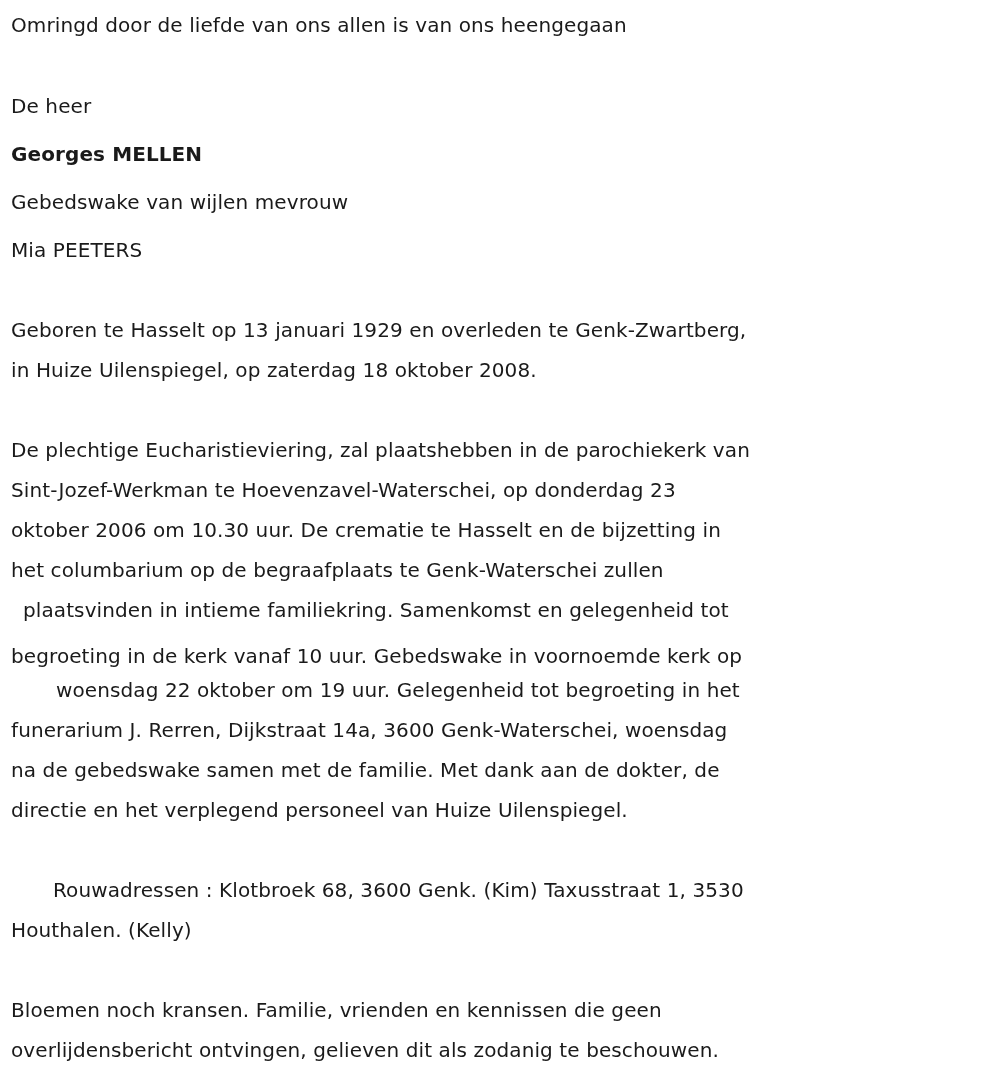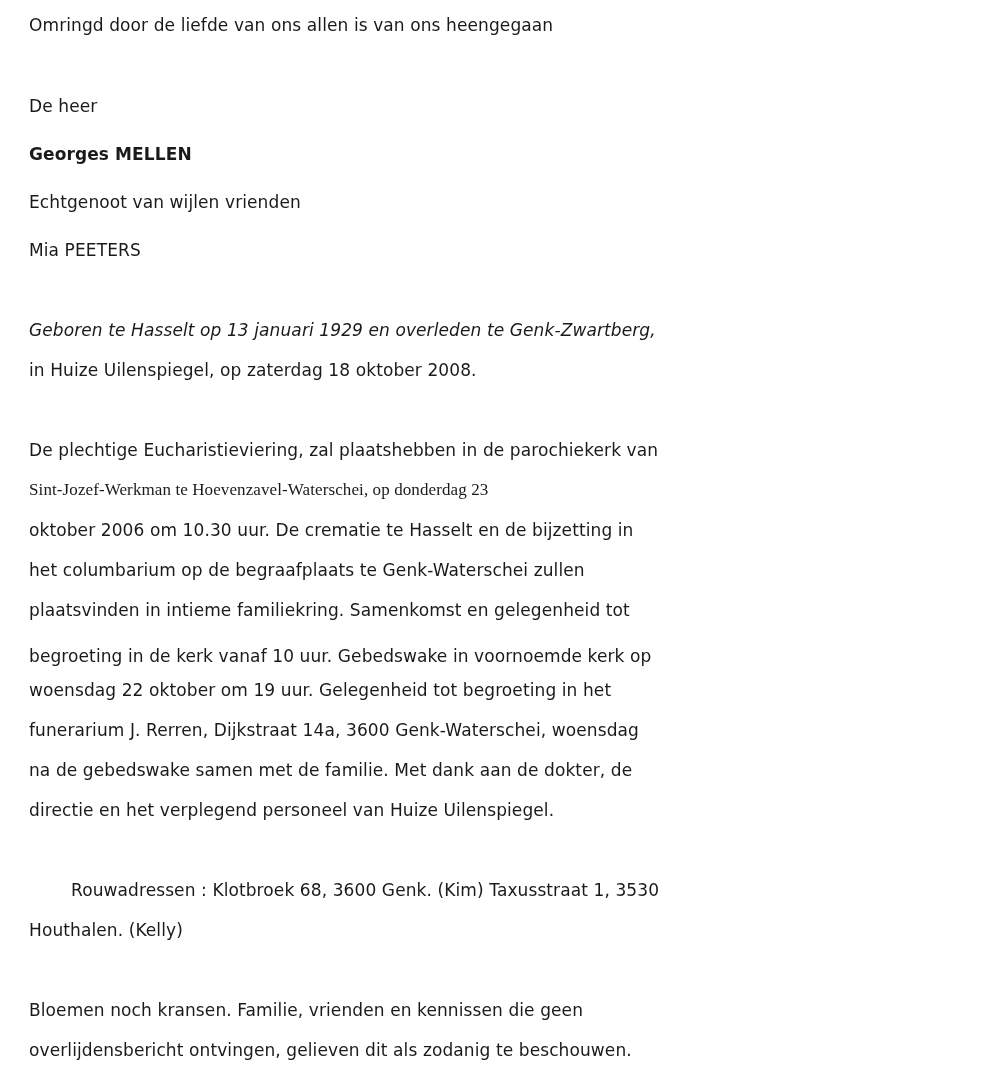--- a/index.html
+++ b/index.html
@@ -10,56 +10,56 @@
     body {
       width: 1000px;
       height: 1086px;
       overflow: hidden;
       position: relative;
       color: #1a1a1a;
       font-family: "DejaVu Sans", sans-serif;
     }
     .line {
       position: absolute;
-      left: 29px;
+      left: 11px;
       white-space: nowrap;
-      font-size: 17px;
+      font-size: 20px;
       line-height: 30px;
       letter-spacing: 0.1px;
     }
     .bold {
       font-weight: bold;
       text-align: right;
     }
   </style>
 </head>
 <body>
 
 <div>
 
   <div class="line" style="top:10px;">Omringd door de liefde van ons allen is van ons heengegaan</div>
 
   <div class="line" style="top:91px;text-align:center;">De heer</div>
   <div class="line bold" style="top:139px;">Georges MELLEN</div>
-  <div class="line" style="top:187px;">Echtgenoot van wijlen vrienden</div>
+  <div class="line" style="top:187px;">Gebedswake van wijlen mevrouw</div>
   <div class="line" style="top:235px;">Mia PEETERS</div>
 
   <div>
-    <div class="line" style="top:315px;font-style:italic;">Geboren te Hasselt op 13 januari 1929 en overleden te Genk-Zwartberg,</div>
+    <div class="line" style="top:315px;">Geboren te Hasselt op 13 januari 1929 en overleden te Genk-Zwartberg,</div>
     <div class="line" style="top:355px;text-align:center;">in Huize Uilenspiegel, op zaterdag 18 oktober 2008.</div>
   </div>
 
   <div>
     <div class="line" style="top:435px;">De plechtige Eucharistieviering, zal plaatshebben in de parochiekerk van</div>
-    <div class="line" style="top:475px;font-family:Liberation Serif, serif;">Sint-Jozef-Werkman te Hoevenzavel-Waterschei, op donderdag 23</div>
+    <div class="line" style="top:475px;">Sint-Jozef-Werkman te Hoevenzavel-Waterschei, op donderdag 23</div>
     <div class="line" style="top:515px;">oktober 2006 om 10.30 uur. De crematie te Hasselt en de bijzetting in</div>
     <div class="line" style="top:555px;">het columbarium op de begraafplaats te Genk-Waterschei zullen</div>
-    <div class="line" style="top:595px;">plaatsvinden in intieme familiekring. Samenkomst en gelegenheid tot</div>
+    <div class="line" style="top:595px;margin-left:12px;">plaatsvinden in intieme familiekring. Samenkomst en gelegenheid tot</div>
     <div class="line" style="top:635px;margin-top:6px;">begroeting in de kerk vanaf 10 uur. Gebedswake in voornoemde kerk op</div>
-    <div class="line" style="top:675px;">woensdag 22 oktober om 19 uur. Gelegenheid tot begroeting in het</div>
+    <div class="line" style="top:675px;margin-left:45px;">woensdag 22 oktober om 19 uur. Gelegenheid tot begroeting in het</div>
     <div class="line" style="top:715px;">funerarium J. Rerren, Dijkstraat 14a, 3600 Genk-Waterschei, woensdag</div>
     <div class="line" style="top:755px;">na de gebedswake samen met de familie. Met dank aan de dokter, de</div>
     <div class="line" style="top:795px;">directie en het verplegend personeel van Huize Uilenspiegel.</div>
   </div>
 
   <div>
     <div class="line" style="top:875px;margin-left:42px;">Rouwadressen : Klotbroek 68, 3600 Genk. (Kim) Taxusstraat 1, 3530</div>
     <div class="line" style="top:915px;">Houthalen. (Kelly)</div>
   </div>
 

